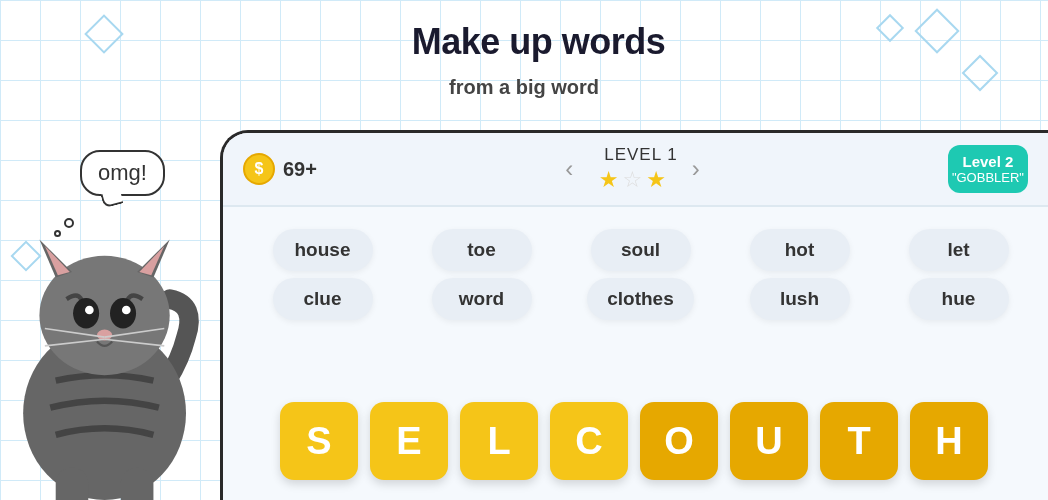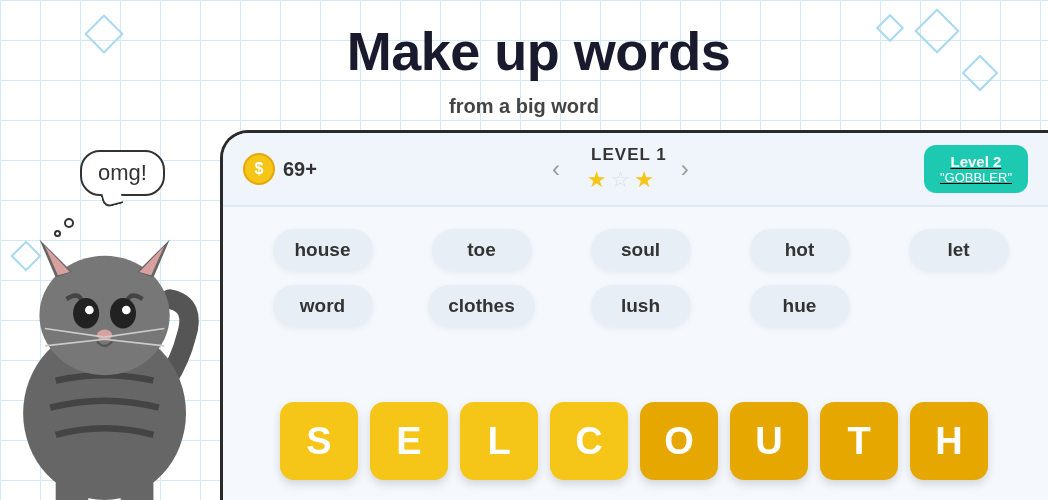--- a/index.html
+++ b/index.html
@@ -39,21 +39,21 @@
       height: 100%;
     }
 
     
     .header {
       text-align: center;
       padding-top: 22px;
       padding-bottom: 8px;
     }
     .header-title {
-      font-size: 54px;
+      font-size: 36px;
       font-weight: 900;
       color: #1a1a2e;
       line-height: 1.1;
       letter-spacing: -0.5px;
       margin-left: 29px;
     }
     .header-subtitle {
       font-size: 20px;
       font-weight: 600;
       color: #444;
@@ -107,61 +107,60 @@
       font-size: 24px;
       color: #999;
       cursor: pointer;
       user-select: none;
     }
     .level-info {
       text-align: center;
     }
     .level-label {
       font-size: 17px;
-      font-weight: 700;
+      font-weight: 400;
       color: #333;
       letter-spacing: 1px;
       padding-left: 17px;
     }
     .stars-row {
       display: flex;
       gap: 4px;
       justify-content: center;
       margin-top: 2px;
     }
     .star {
       font-size: 22px;
     }
     .star-filled { color: #f5c518; }
     .star-empty { color: #ddd; }
 
     .level-next-badge {
       background: #1ec9b2;
       border-radius: 12px;
-      padding: 8px 16px;
+      padding: 8px 4px;
       text-align: center;
       cursor: pointer;
-      text-decoration: underline;
     }
     .level-next-label {
       font-size: 15px;
       font-weight: 700;
       color: #fff;
     }
     .level-next-name {
       font-size: 13px;
       color: #fff;
     }
 
     
     .words-grid {
       display: grid;
       grid-template-columns: repeat(5, 1fr);
       grid-template-rows: repeat(2, auto);
-      gap: 14px 0;
+      gap: 7px 0;
       padding: 22px 10px 10px 20px;
       background: transparent;
     }
 
     .word-pill {
       display: flex;
       align-items: center;
       justify-content: center;
       background: #e8eef5;
       border-radius: 22px;
@@ -315,20 +314,21 @@
       </div>
 
     </div>
 
     <div class="words-grid" id="words-grid">
     <div class="word-pill">house</div>
         <div class="word-pill">toe</div>
         <div class="word-pill">soul</div>
         <div class="word-pill">hot</div>
         <div class="word-pill">let</div>
+        <div class="word-pill">clue</div>
         <div class="word-pill">word</div>
         <div class="word-pill">clothes</div>
         <div class="word-pill">lush</div>
         <div class="word-pill">hue</div>
       </div>
 
   </div>
 
   <div class="letter-row" id="letter-row">
   <div class="letter-tile tile-regular">S</div>

